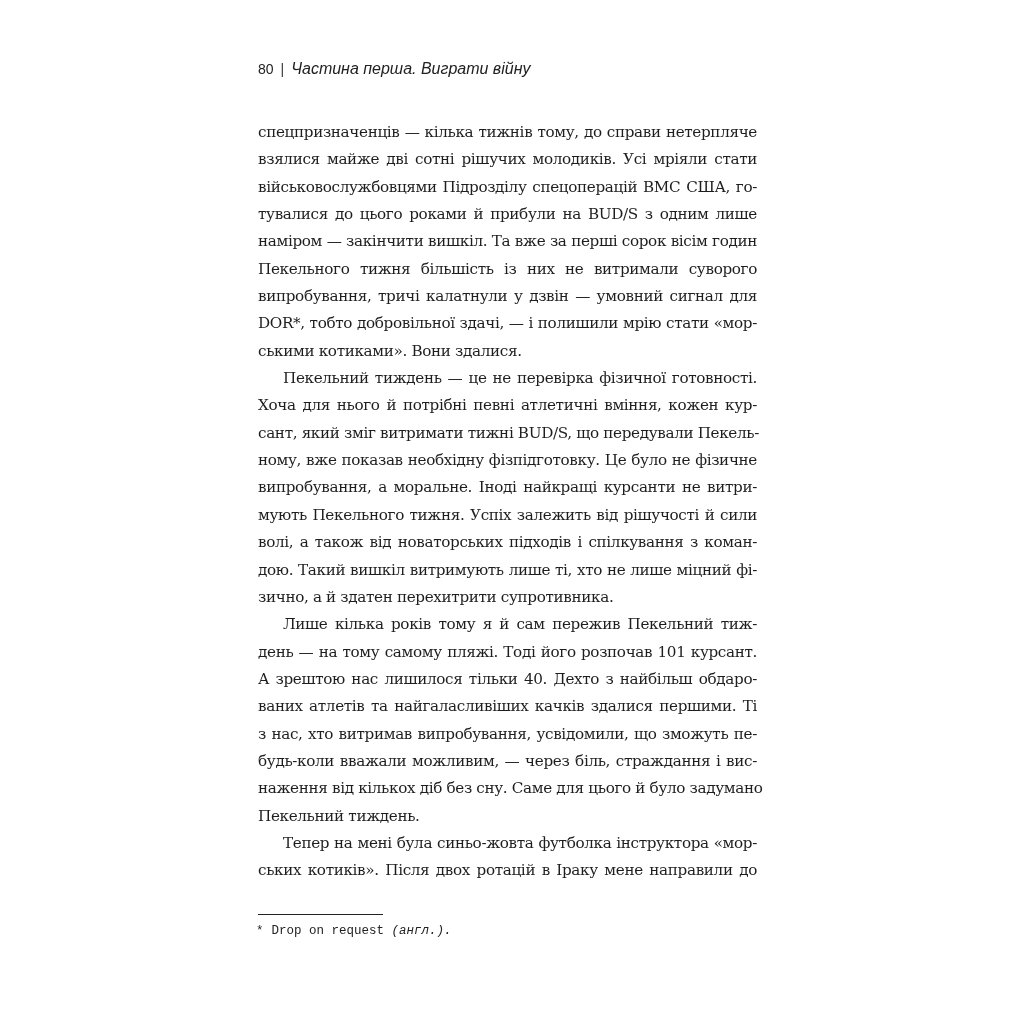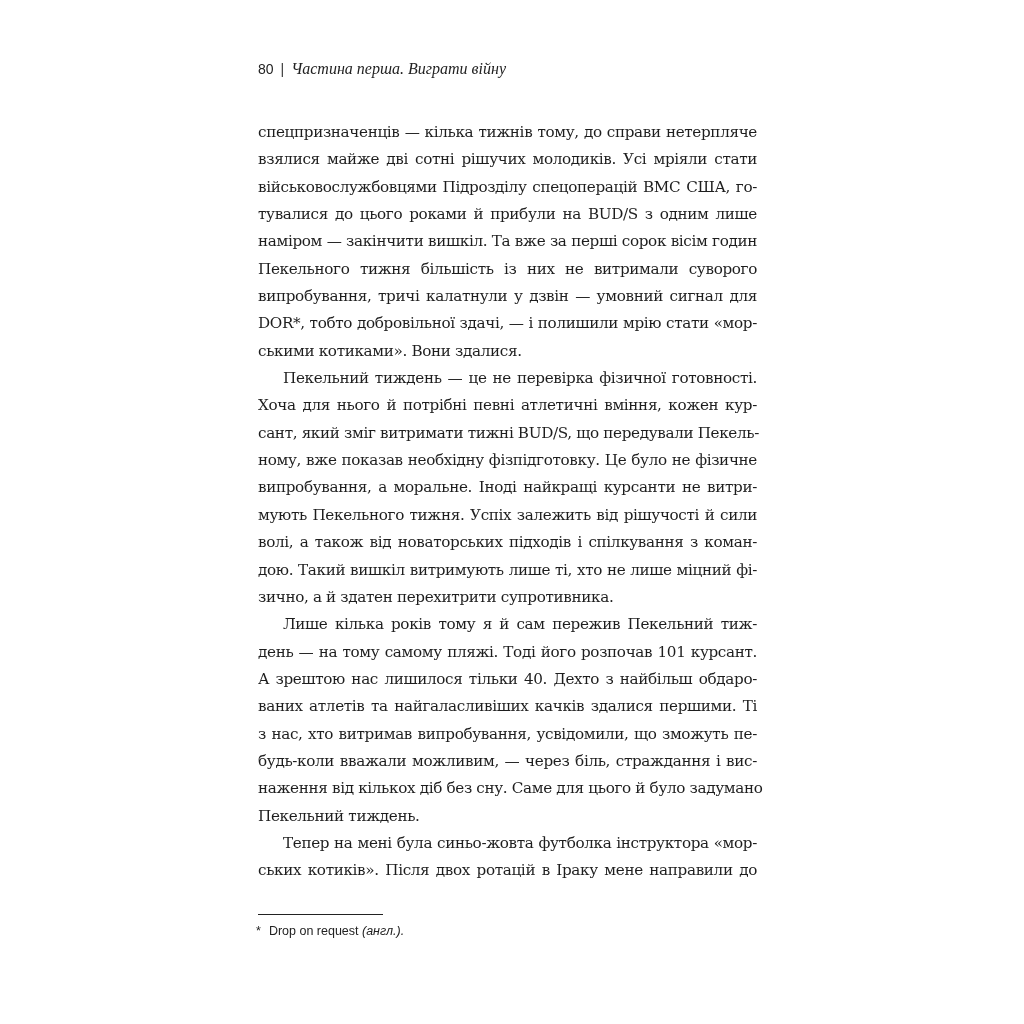--- a/index.html
+++ b/index.html
@@ -5,39 +5,39 @@
     html, body { margin: 0; padding: 0; background: #ffffff; }
     body { width: 1024px; height: 1024px; position: relative; overflow: hidden; }
     .page { position: absolute; left: 0; top: 0; width: 1024px; height: 1024px; background: #ffffff; }
     .running-head {
       position: absolute; left: 258px; top: 58px; height: 22px;
       font-family: "DejaVu Serif", serif; font-size: 14px; color: #222;
       white-space: nowrap; line-height: 22px;
     }
     .running-head .pnum { font-family: "Liberation Sans", sans-serif; font-weight: normal; font-size: 14px; }
     .running-head .sep { margin: 0 7px; color: #333; font-family: "Liberation Sans", sans-serif; }
-    .running-head .title { font-style: italic; font-family: Liberation Serif, serif; font-size: 16px; }
+    .running-head .title { font-style: italic; font-family: Liberation Sans, sans-serif; font-size: 16px; }
     .body-text {
       position: absolute; left: 258px; top: 103px; width: 499px;
       font-family: "DejaVu Serif", serif; font-size: 15.2px; color: #1e1e1e; margin-top: 16px;
     }
     .line {
       height: 27.35px; line-height: 27.35px; white-space: nowrap;
       text-align: justify; text-align-last: justify; overflow: visible;
       letter-spacing: -0.35px;
     }
     .line.last { text-align-last: left; }
     .line.indent { padding-left: 25px; }
     .fn-rule {
       position: absolute; left: 258px; top: 914px; width: 125px; height: 0;
       border-top: 1.6px solid #222;
     }
     .footnote {
       position: absolute; left: 256px; top: 921px; height: 20px; line-height: 20px;
-      font-family: Liberation Sans, sans-serif; font-size: 12.5px; color: #222; white-space: nowrap;
+      font-family: Liberation Mono, monospace; font-size: 12.5px; color: #222; white-space: nowrap;
     }
     .footnote .mark { margin-right: 8px; }
     .footnote .em { font-style: italic; }
   </style>
 </head>
 <body>
 
 <div class="page">
 
   <div class="running-head">

